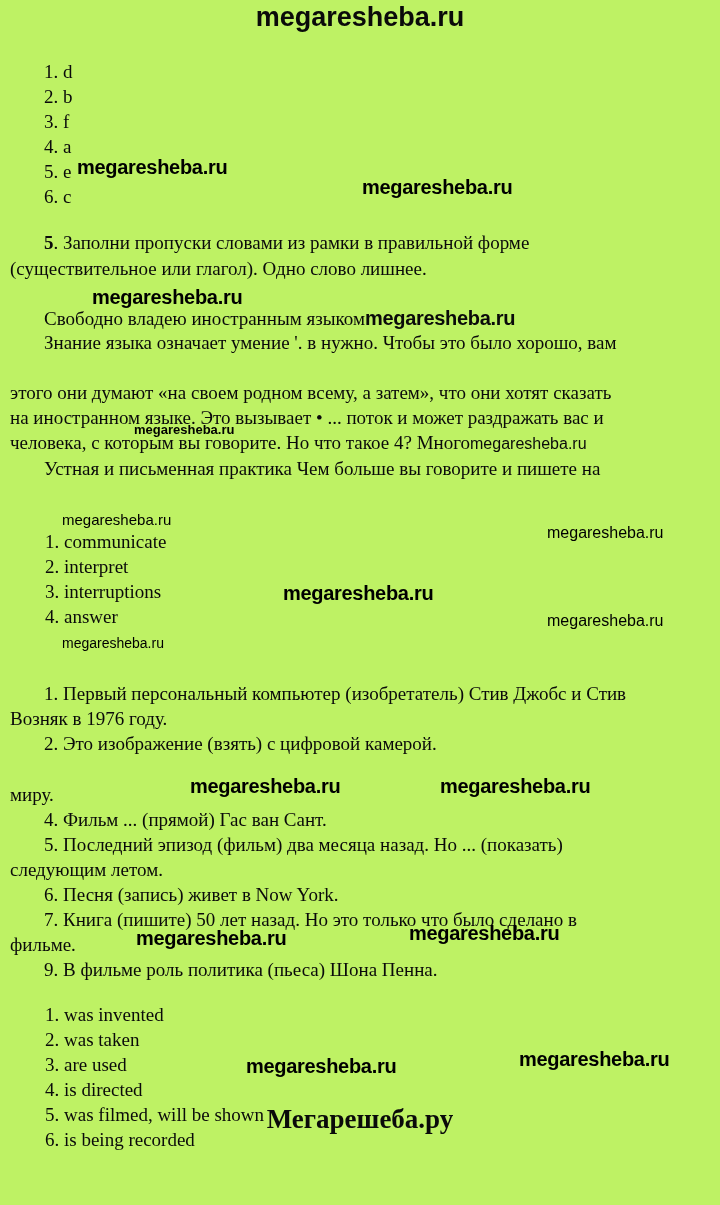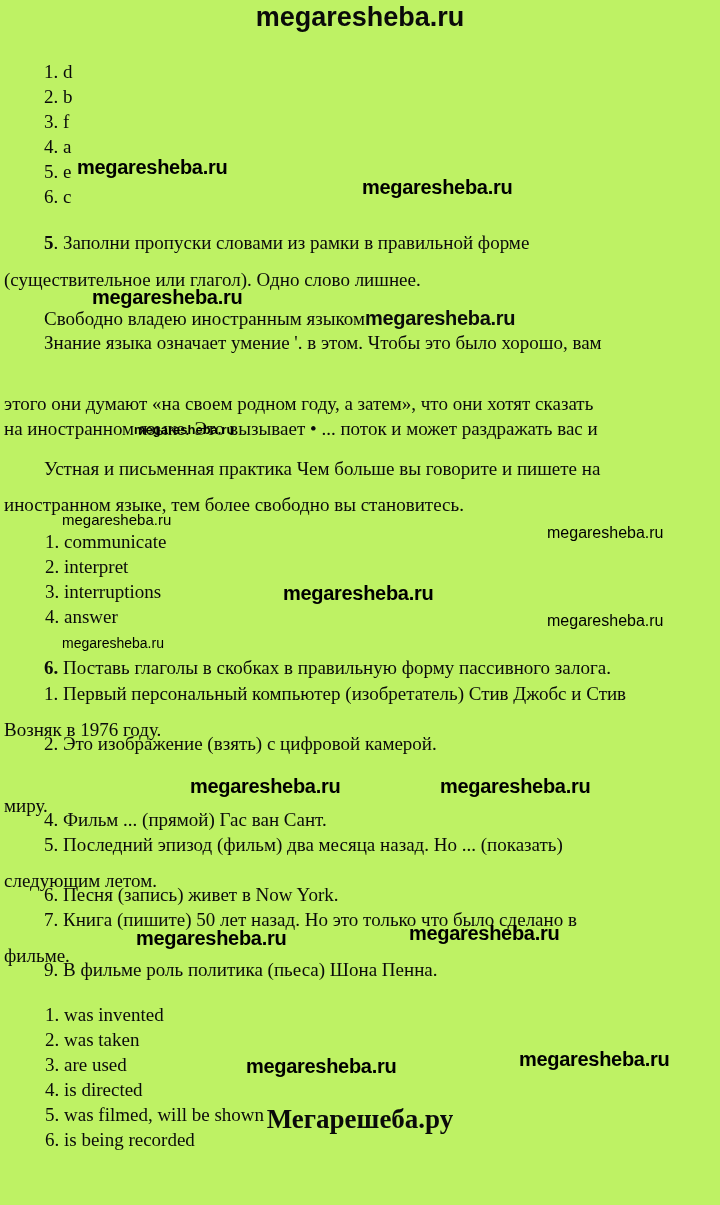--- a/index.html
+++ b/index.html
@@ -24,21 +24,21 @@
   }
   .doc-title { top: 2px; }
   .doc-footer { top: 1104px; font-family: Liberation Serif, serif; }
   .line {
     position: absolute;
     font-size: 19px;
     line-height: 24px;
     white-space: nowrap;
   }
   .l-ind   { left: 44px; }
-  .l-flush { left: 4px; margin-top: 11px; }
+  .l-flush { left: 10px; }
   .l-list  { left: 45px; }
   .b { font-weight: 700; }
   .wm {
     position: absolute;
     font-family: "Liberation Sans", sans-serif;
     font-weight: 700;
     font-size: 20px;
     letter-spacing: -0.3px;
     white-space: nowrap;
     color: #000;
@@ -75,40 +75,39 @@
 
   <div class="wm" style="left:77px; top:156px">megaresheba.ru</div>
   <div class="wm" style="left:362px; top:176px">megaresheba.ru</div>
 
   <div class="line l-ind" style="top:231px"><span class="b">5</span><span>. Заполни пропуски словами из рамки в правильной форме</span></div>
   <div class="line l-flush" style="top:257px">(существительное или глагол). Одно слово лишнее.</div>
 
   <div class="wm" style="left:92px; top:286px">megaresheba.ru</div>
 
   <div class="line l-ind" style="top:306px"><span>Свободно владею иностранным языком</span><span class="wm-inline">megaresheba.ru</span></div>
-  <div class="line l-ind" style="top:331px">Знание языка означает умение '. в этом. Чтобы это было хорошо, вам</div>
-  <div class="line l-flush" style="top:381px">этого они думают «на своем родном году, а затем», что они хотят сказать</div>
+  <div class="line l-ind" style="top:331px">Знание языка означает умение '. в нужно. Чтобы это было хорошо, вам</div>
+  <div class="line l-flush" style="top:381px">этого они думают «на своем родном всему, а затем», что они хотят сказать</div>
   <div class="line l-flush" style="top:406px">на иностранном языке. Это вызывает • ... поток и может раздражать вас и</div>
   <div class="wm wm-sm-bold" style="left:134px; top:422px">megaresheba.ru</div>
+  <div class="line l-flush" style="top:431px"><span>человека, с которым вы говорите. Но что такое 4? Много</span><span class="wm-inline-reg">megaresheba.ru</span></div>
   <div class="line l-ind" style="top:457px">Устная и письменная практика Чем больше вы говорите и пишете на</div>
-  <div class="line l-flush" style="top:482px">иностранном языке, тем более свободно вы становитесь.</div>
 
   <div class="wm wm-reg-15" style="left:62px; top:511px">megaresheba.ru</div>
   <div class="wm wm-reg" style="left:547px; top:524px">megaresheba.ru</div>
 
   <div class="line l-list" style="top:530px">1. communicate</div>
   <div class="line l-list" style="top:555px">2. interpret</div>
   <div class="line l-list" style="top:580px">3. interruptions</div>
   <div class="line l-list" style="top:605px">4. answer</div>
 
   <div class="wm" style="left:283px; top:582px">megaresheba.ru</div>
   <div class="wm wm-reg" style="left:547px; top:612px">megaresheba.ru</div>
   <div class="wm wm-reg-14" style="left:62px; top:635px">megaresheba.ru</div>
 
-  <div class="line l-ind" style="top:656px"><span class="b">6.</span><span> Поставь глаголы в скобках в правильную форму пассивного залога.</span></div>
 
   <div class="line l-ind" style="top:682px">1. Первый персональный компьютер (изобретатель) Стив Джобс и Стив</div>
   <div class="line l-flush" style="top:707px">Возняк в 1976 году.</div>
   <div class="line l-ind" style="top:732px">2. Это изображение (взять) с цифровой камерой.</div>
   <div class="line l-flush" style="top:783px">миру.</div>
   <div class="wm" style="left:190px; top:775px">megaresheba.ru</div>
   <div class="wm" style="left:440px; top:775px">megaresheba.ru</div>
   <div class="line l-ind" style="top:808px">4. Фильм ... (прямой) Гас ван Сант.</div>
   <div class="line l-ind" style="top:833px">5. Последний эпизод (фильм) два месяца назад. Но ... (показать)</div>
   <div class="line l-flush" style="top:858px">следующим летом.</div>

